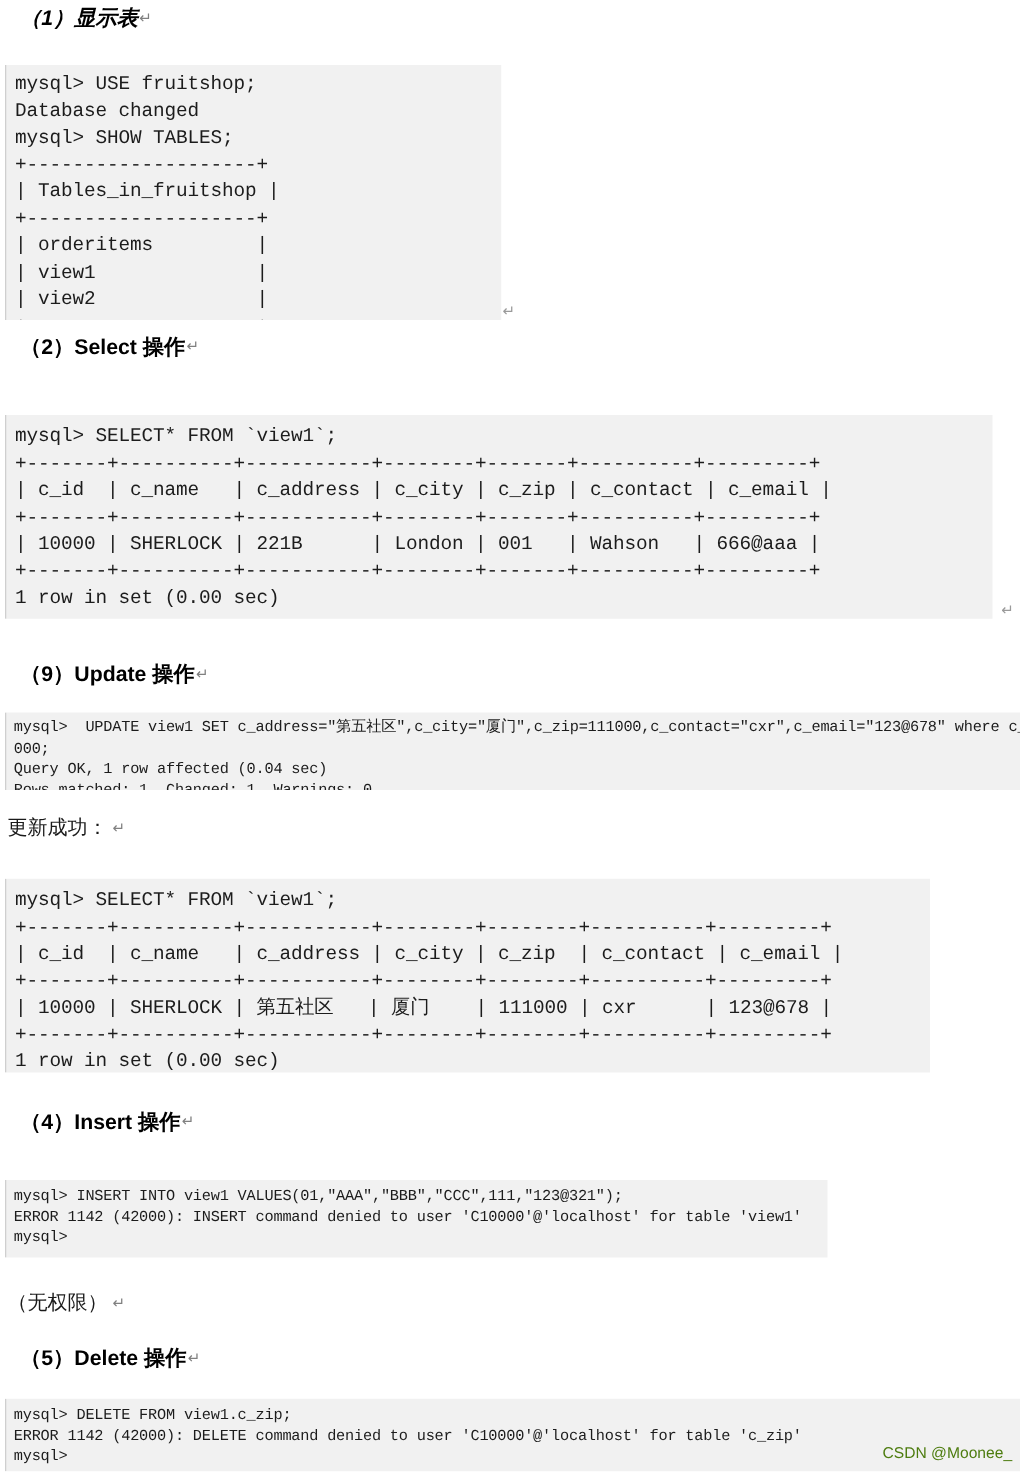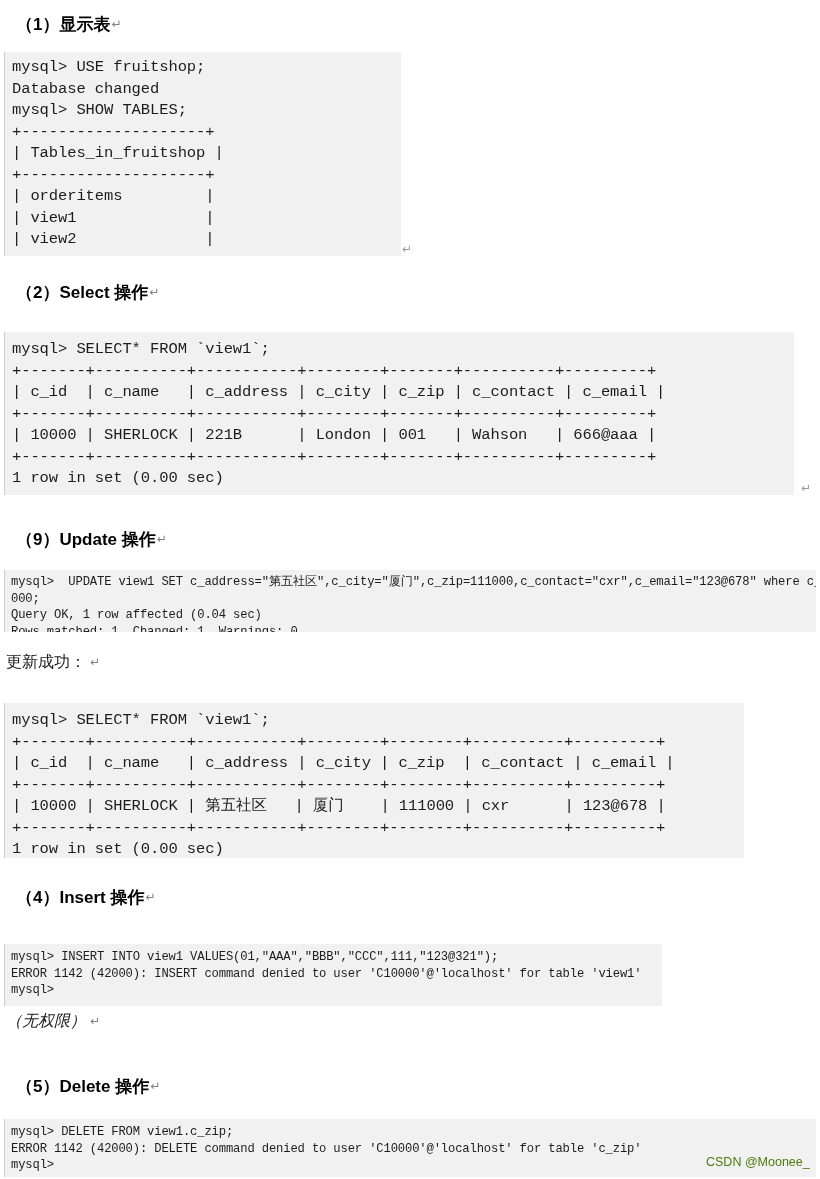--- a/index.html
+++ b/index.html
@@ -105,41 +105,41 @@
     font-size: 12.5px;
     color: #4d7c0f;
     white-space: nowrap;
   }
 </style>
 </head>
 <body>
 
 <div class="page">
 
-  <div class="heading" style="left:16px; top:13px;">
+  <div class="heading" style="left:16px; top:3px;font-style:italic;">
     <span>（1）显示表</span><span class="pilcrow">↵</span>
   </div>
 
   <div class="console big" style="left:4px; top:52px; width:397px; height:204px;">
     <div class="leftrule"></div>
     <pre style="padding:5px 0 0 8px;">mysql&gt; USE fruitshop;
 Database changed
 mysql&gt; SHOW TABLES;
 +--------------------+
 | Tables_in_fruitshop |
 +--------------------+
 | orderitems         |
 | view1              |
 | view2              |
 +--------------------+
 3 rows in set (0.00 sec)</pre>
   </div>
   <div class="mark" style="left:402px; top:242px;">↵</div>
 
-  <div class="heading" style="left:16px; top:281px;">
+  <div class="heading" style="left:16px; top:266px;">
     <span>（2）Select 操作</span><span class="pilcrow">↵</span>
   </div>
 
   <div class="console big" style="left:4px; top:332px; width:790px; height:163px;">
     <div class="leftrule"></div>
     <pre style="padding:7px 0 0 8px;">mysql&gt; SELECT* FROM `view1`;
 +-------+----------+-----------+--------+-------+----------+---------+
 | c_id  | c_name   | c_address | c_city | c_zip | c_contact | c_email |
 +-------+----------+-----------+--------+-------+----------+---------+
 | 10000 | SHERLOCK | 221B      | London | 001   | Wahson   | 666@aaa |
@@ -179,21 +179,21 @@
     <span>（4）Insert 操作</span><span class="pilcrow">↵</span>
   </div>
 
   <div class="console small" style="left:4px; top:944px; width:658px; height:62px;">
     <div class="leftrule"></div>
     <pre style="padding:5px 0 0 7px;">mysql&gt; INSERT INTO view1 VALUES(01,"AAA","BBB","CCC",111,"123@321");
 ERROR 1142 (42000): INSERT command denied to user 'C10000'@'localhost' for table 'view1'
 mysql&gt;</pre>
   </div>
 
-  <div class="para" style="left:6px; top:1011px;font-style:italic;">
+  <div class="para" style="left:6px; top:1032px;">
     <span>（无权限）</span><span class="pilcrow">↵</span>
   </div>
 
   <div class="heading" style="left:16px; top:1075px;">
     <span>（5）Delete 操作</span><span class="pilcrow">↵</span>
   </div>
 
   <div class="console small" style="left:4px; top:1119px; width:812px; height:58px;">
     <div class="leftrule"></div>
     <pre style="padding:5px 0 0 7px;">mysql&gt; DELETE FROM view1.c_zip;

